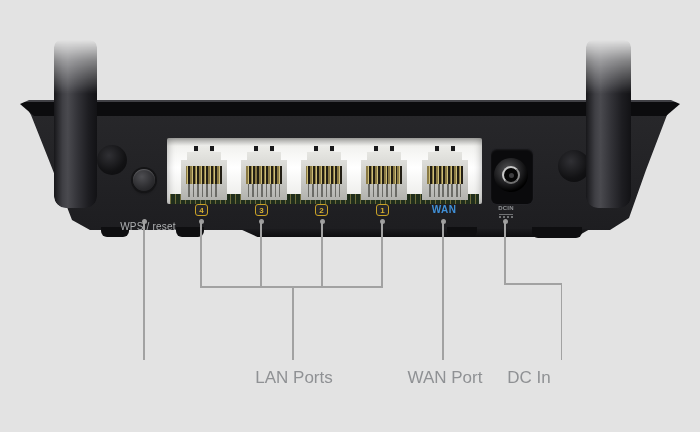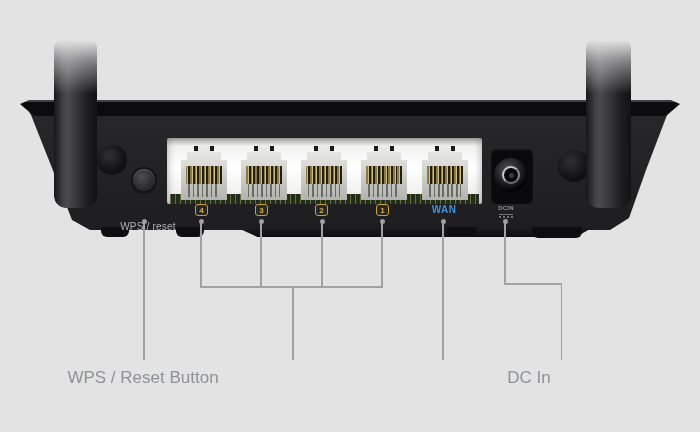--- a/index.html
+++ b/index.html
@@ -207,16 +207,17 @@
   <div class="cl v" style="left:260px;top:221px;height:66px"></div>
   <div class="cl v" style="left:321px;top:221px;height:66px"></div>
   <div class="cl v" style="left:381px;top:221px;height:66px"></div>
   <div class="cl h" style="left:200px;top:286px;width:182.5px"></div>
   <div class="cl v" style="left:292px;top:287px;height:73px"></div>
   <div class="cl v" style="left:442px;top:221px;height:139px"></div>
   <div class="cl v" style="left:504px;top:221px;height:63px"></div>
   <div class="cl h" style="left:504px;top:283px;width:58px"></div>
   <div class="cl v" style="left:560.5px;top:284px;height:76px"></div>
 
-  <div class="caption" style="left:143px">WPS / Reset Button</div>
+  <div class="caption" style="left:294px">LAN Ports</div>
+  <div class="caption" style="left:445px">WAN Port</div>
   <div class="caption" style="left:529px">DC In</div>
 
 </div>
 
 </body></html>

